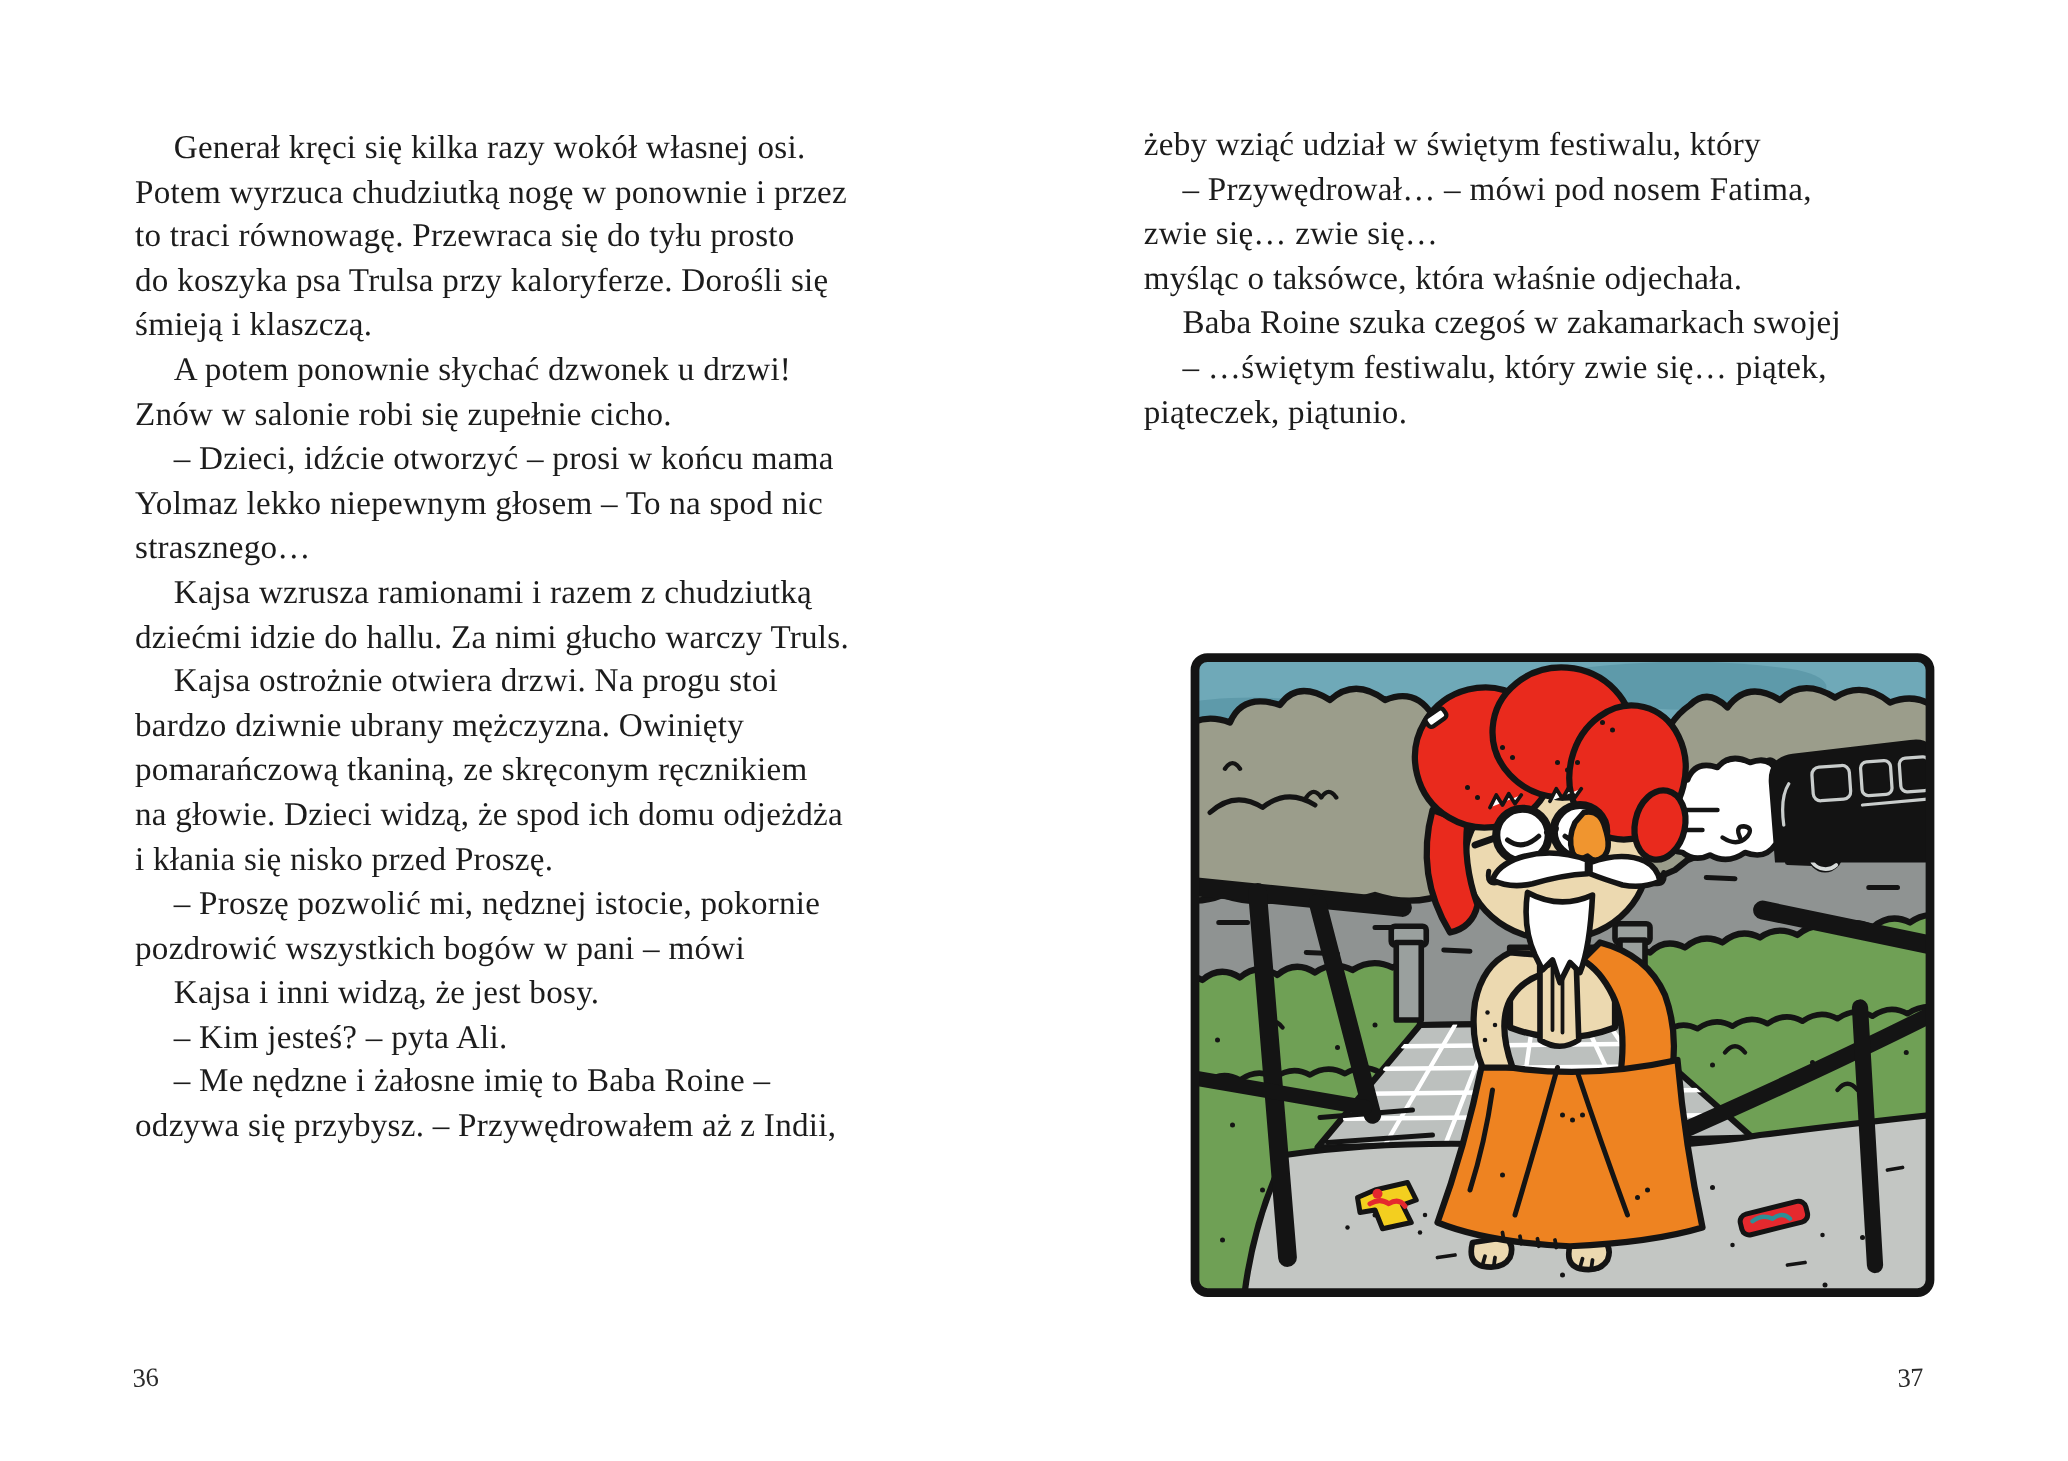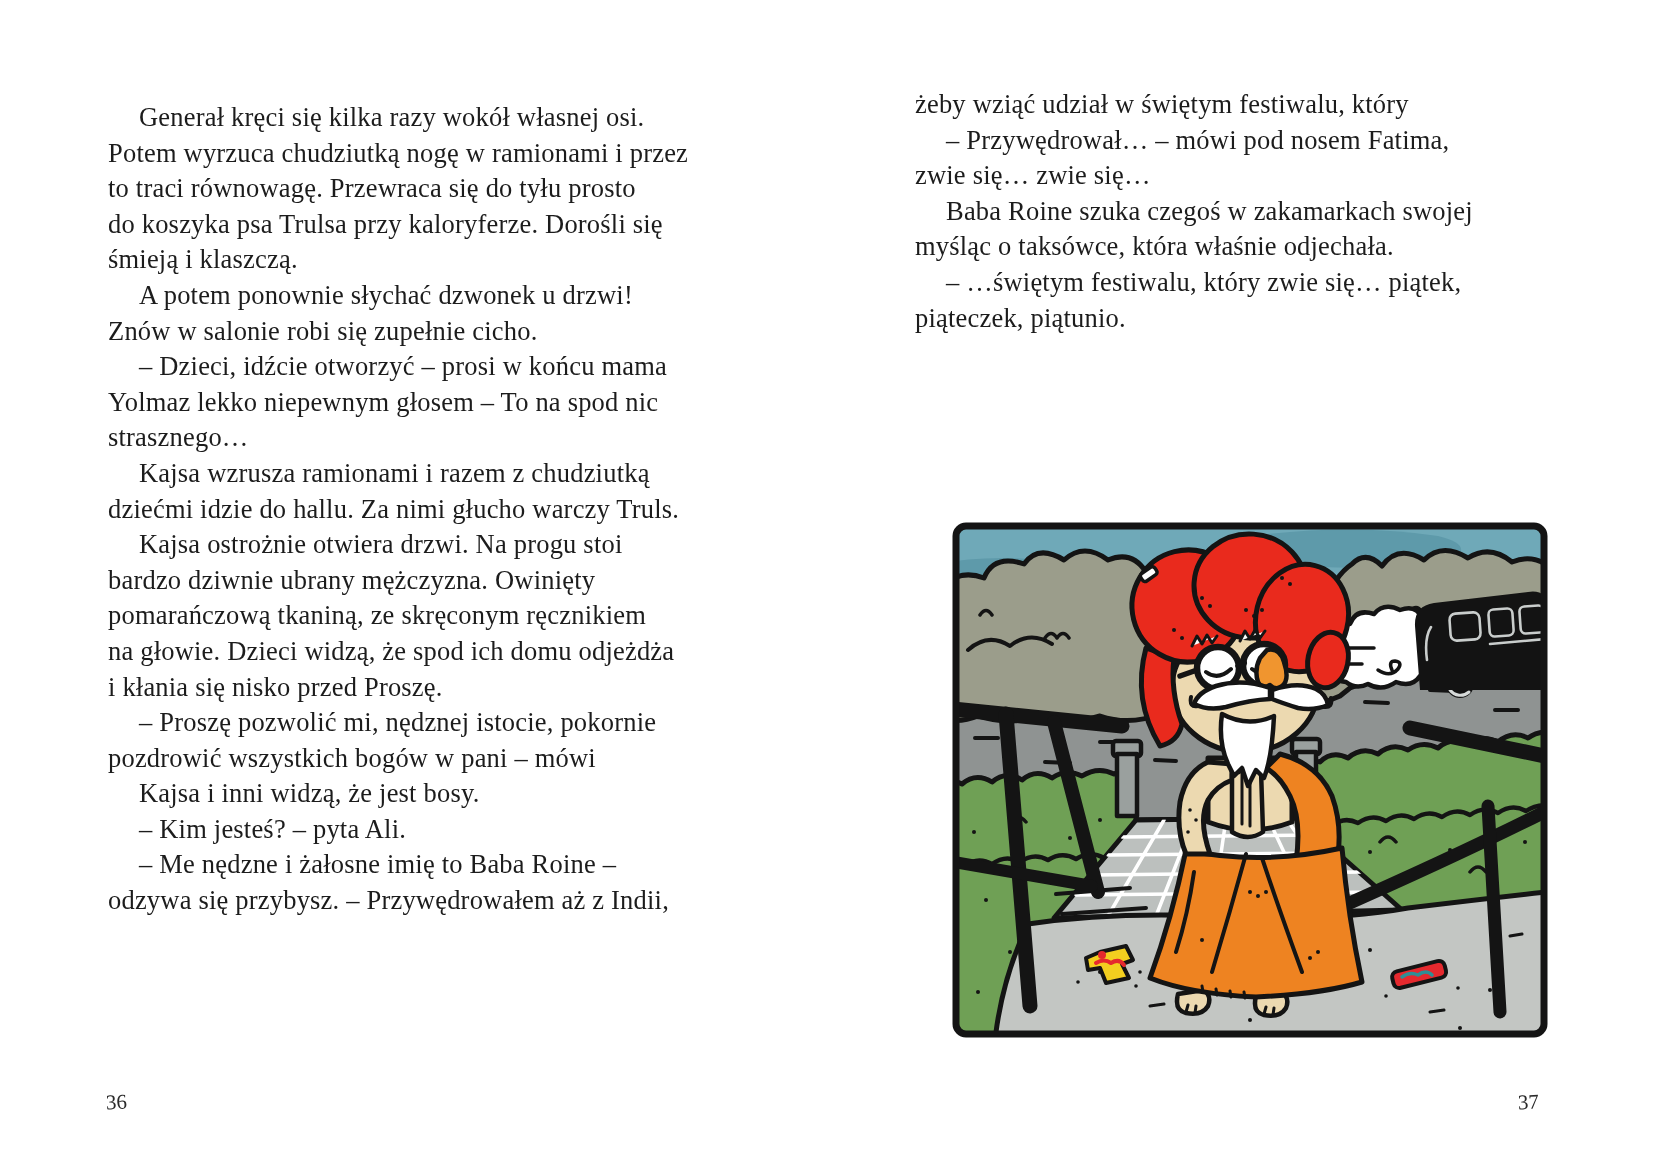--- a/index.html
+++ b/index.html
@@ -1,39 +1,39 @@
 <!DOCTYPE html>
 <html style="--sky: #6FA9B8; --sky_shadow: #5E9AAA; --trees: #9B9D8B; --road: #8F9392; --grass: #6FA055; --tile: #BCC0BE; --platform: #C3C6C3; --outline: #141414; --robe_orange: #EE8321; --hair_red: #E92A1D; --skin: #ECD9B0; --white: #FFFFFF; --nose_orange: #F0952F; --wrapper_yellow: #F3CF1F; --wrapper_red: #E5292E; --wrapper_teal: #2E8F96; --post_gray: #9AA09E; --van_black: #131313;"><head>
 <meta charset="utf-8">
 <style>
   html,body{margin:0;padding:0;background:#ffffff;}
   #spread{position:relative;width:1654px;height:1169px;background:#ffffff;overflow:hidden;
           font-family:"Liberation Serif","DejaVu Serif",serif;color:#1c1c1c;}
   .textblock{position:absolute;width:575px;font-size:26.5px;line-height:35.6px;
              letter-spacing:0.2px;white-space:nowrap;}
   #left-text{left:108px;top:100px;}
-  #right-text{left:915px;top:87px;}
+  #right-text{left:915px;top:98px;}
   .tline{height:35.6px;}
   .tline.ind{text-indent:31px;}
   .pagenum{position:absolute;font-size:21px;font-family:"Liberation Serif",serif;
            color:#2a2a2a;transform:rotate(-3deg);}
   #pagenum-left{left:106px;top:1090px;}
   #pagenum-right{left:1518px;top:1090px;}
   #illustration-wrap{position:absolute;left:950px;top:520px;width:600px;height:520px;}
   svg *{stroke-linejoin:round;stroke-linecap:round;}
 </style>
 </head>
 <body>
 
 <div id="spread">
 
   <div>
     <div id="left-text" class="textblock">
         <div class="tline ind">Generał kręci się kilka razy wokół własnej osi.</div>
-        <div class="tline">Potem wyrzuca chudziutką nogę w ramionami i przez</div>
+        <div class="tline">Potem wyrzuca chudziutką nogę w ponownie i przez</div>
         <div class="tline">to traci równowagę. Przewraca się do tyłu prosto</div>
         <div class="tline">do koszyka psa Trulsa przy kaloryferze. Dorośli się</div>
         <div class="tline">śmieją i klaszczą.</div>
         <div class="tline ind">A potem ponownie słychać dzwonek u drzwi!</div>
         <div class="tline">Znów w salonie robi się zupełnie cicho.</div>
         <div class="tline ind">– Dzieci, idźcie otworzyć – prosi w końcu mama</div>
         <div class="tline">Yolmaz lekko niepewnym głosem – To na spod nic</div>
         <div class="tline">strasznego…</div>
         <div class="tline ind">Kajsa wzrusza ramionami i razem z chudziutką</div>
         <div class="tline">dziećmi idzie do hallu. Za nimi głucho warczy Truls.</div>
@@ -50,22 +50,22 @@
         <div class="tline">odzywa się przybysz. – Przywędrowałem aż z Indii,</div>
       </div>
     <div id="pagenum-left" class="pagenum">36</div>
   </div>
 
   <div>
     <div id="right-text" class="textblock">
         <div class="tline">żeby wziąć udział w świętym festiwalu, który</div>
         <div class="tline ind">– Przywędrował… – mówi pod nosem Fatima,</div>
         <div class="tline">zwie się… zwie się…</div>
+        <div class="tline">myśląc o taksówce, która właśnie odjechała.</div>
         <div class="tline ind">Baba Roine szuka czegoś w zakamarkach swojej</div>
-        <div class="tline">myśląc o taksówce, która właśnie odjechała.</div>
         <div class="tline ind">– …świętym festiwalu, który zwie się… piątek,</div>
         <div class="tline">piąteczek, piątunio.</div>
       </div>
     <div id="pagenum-right" class="pagenum">37</div>
 
     <div id="illustration-wrap">
       <svg viewBox="0 0 600 520" width="600" height="520" role="img" aria-label="Cartoon of Baba Roine, a barefoot man with big red turban-like hair, round glasses, white moustache and beard, wrapped in an orange robe, hands folded in prayer, standing on a grey landing at the foot of a tiled path with black railings; behind him a hedge with concrete posts, a grey road where a black taxi van drives away leaving a white exhaust cloud, olive trees and a teal sky; candy wrappers lie at his feet.">
         <defs>
           <clipPath id="frameClip">
               <rect x="6" y="6" width="588" height="508" rx="10"></rect>

